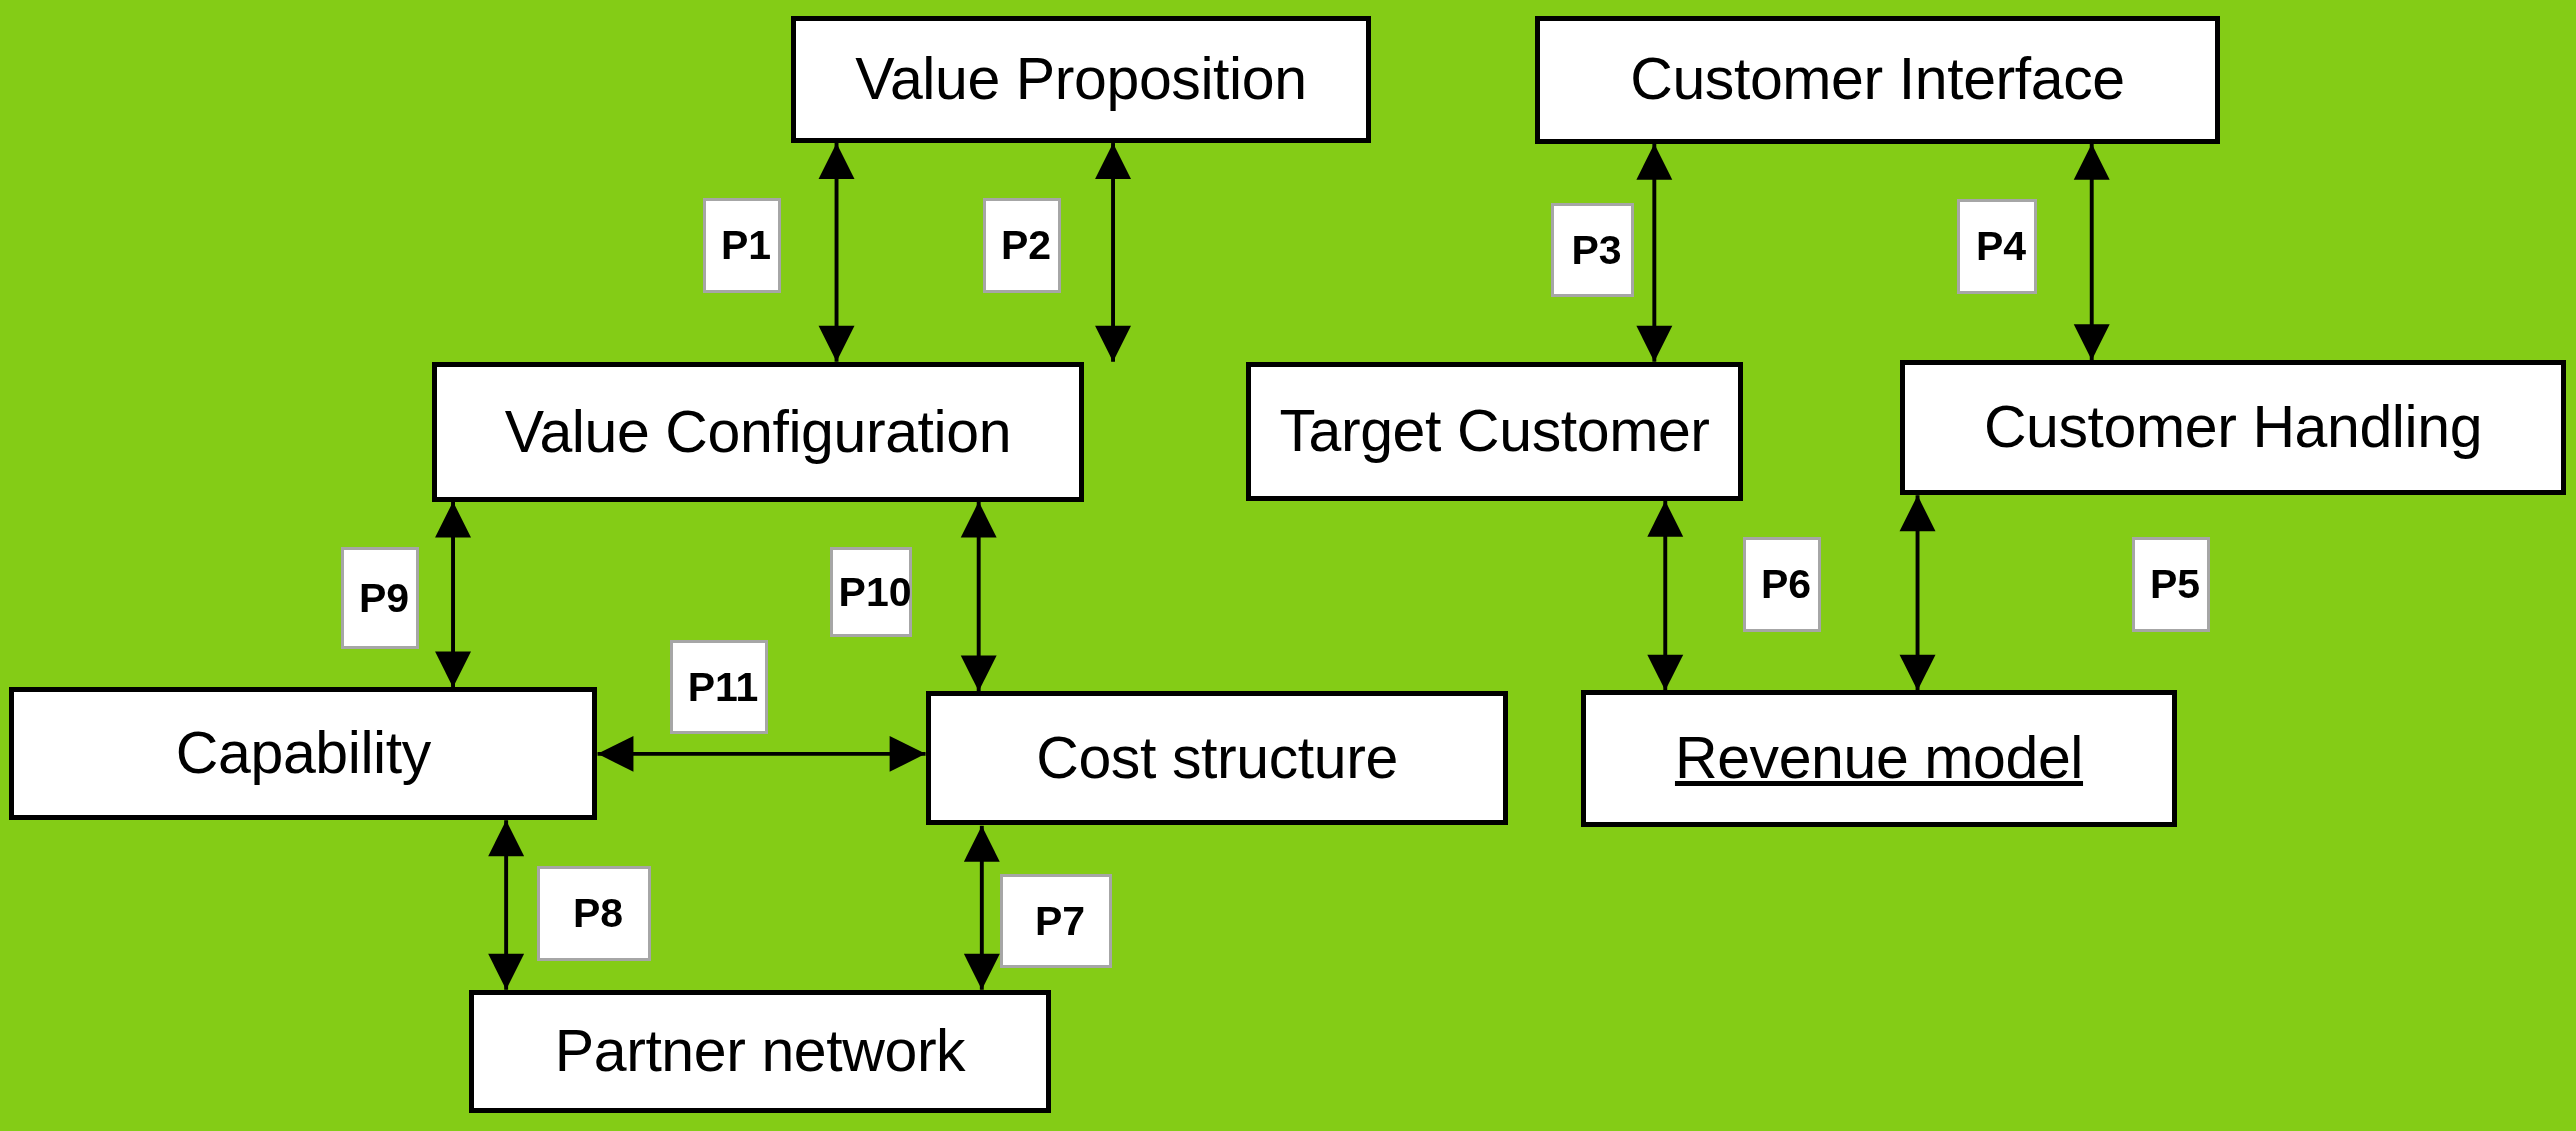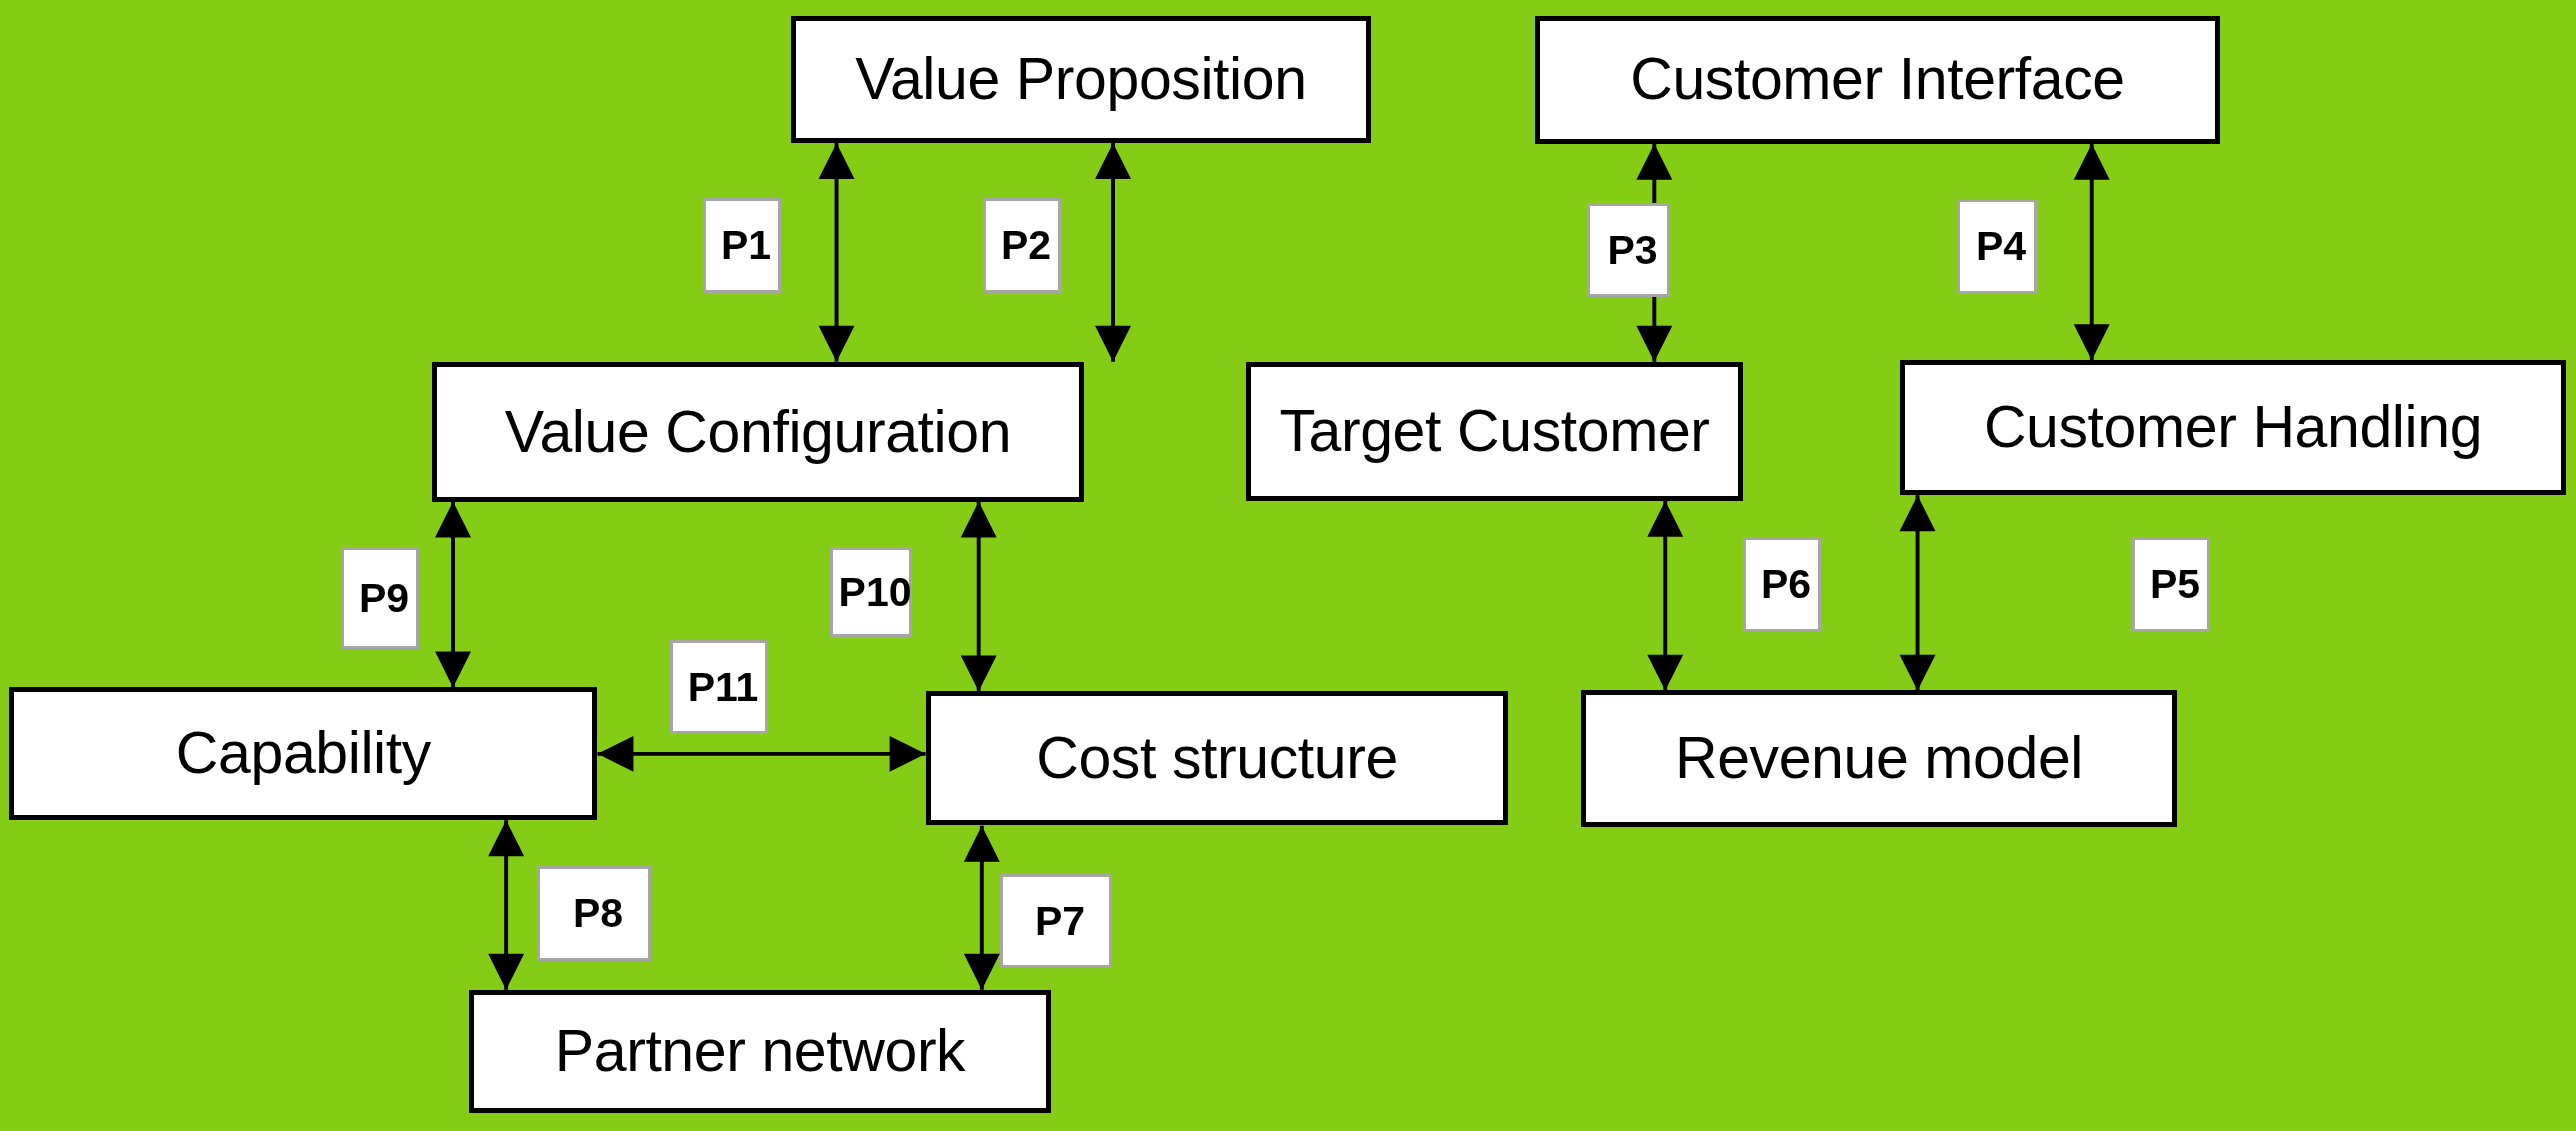--- a/index.html
+++ b/index.html
@@ -145,35 +145,35 @@
       </div>
       <div class="node" style="left: 1900px; top: 360px; width: 666px; height: 135px;">
         <span class="node-label">Customer Handling</span>
       </div>
       <div class="node" style="left: 9.4px; top: 687px; width: 588px; height: 133px;">
         <span class="node-label">Capability</span>
       </div>
       <div class="node" style="left: 926px; top: 691px; width: 582px; height: 134px;">
         <span class="node-label">Cost structure</span>
       </div>
-      <div class="node" style="left: 1581px; top: 690px; width: 596px; height: 137px;">
+      <div class="node" style="left: 1581px; top: 690px; width: 596px; height: 137px; text-decoration: underline;">
         <span class="node-label">Revenue model</span>
       </div>
       <div class="node" style="left: 469px; top: 990px; width: 582px; height: 123px;">
         <span class="node-label">Partner network</span>
       </div>
     </div>
   <div id="tag-layer">
       <div class="ptag" style="left: 703px; top: 198px; width: 78px; height: 95px; border-color: rgb(166, 166, 166);">
         <span class="ptag-label">P1</span>
       </div>
       <div class="ptag" style="left: 983px; top: 198px; width: 78px; height: 95px; border-color: rgb(166, 166, 166);">
         <span class="ptag-label">P2</span>
       </div>
-      <div class="ptag" style="left: 1551px; top: 203px; width: 83px; height: 94px; border-color: rgb(166, 166, 166); margin-left: 36px;">
+      <div class="ptag" style="left: 1551px; top: 203px; width: 83px; height: 94px; border-color: rgb(166, 166, 166);">
         <span class="ptag-label">P3</span>
       </div>
       <div class="ptag" style="left: 1957px; top: 199px; width: 80px; height: 95px; border-color: rgb(166, 166, 166);">
         <span class="ptag-label">P4</span>
       </div>
       <div class="ptag" style="left: 341px; top: 547px; width: 78px; height: 102px; border-color: rgb(166, 166, 166); text-align: right;">
         <span class="ptag-label">P9</span>
       </div>
       <div class="ptag" style="left: 830px; top: 547px; width: 82px; height: 90px; border-color: rgb(166, 166, 166);">
         <span class="ptag-label">P10</span>

